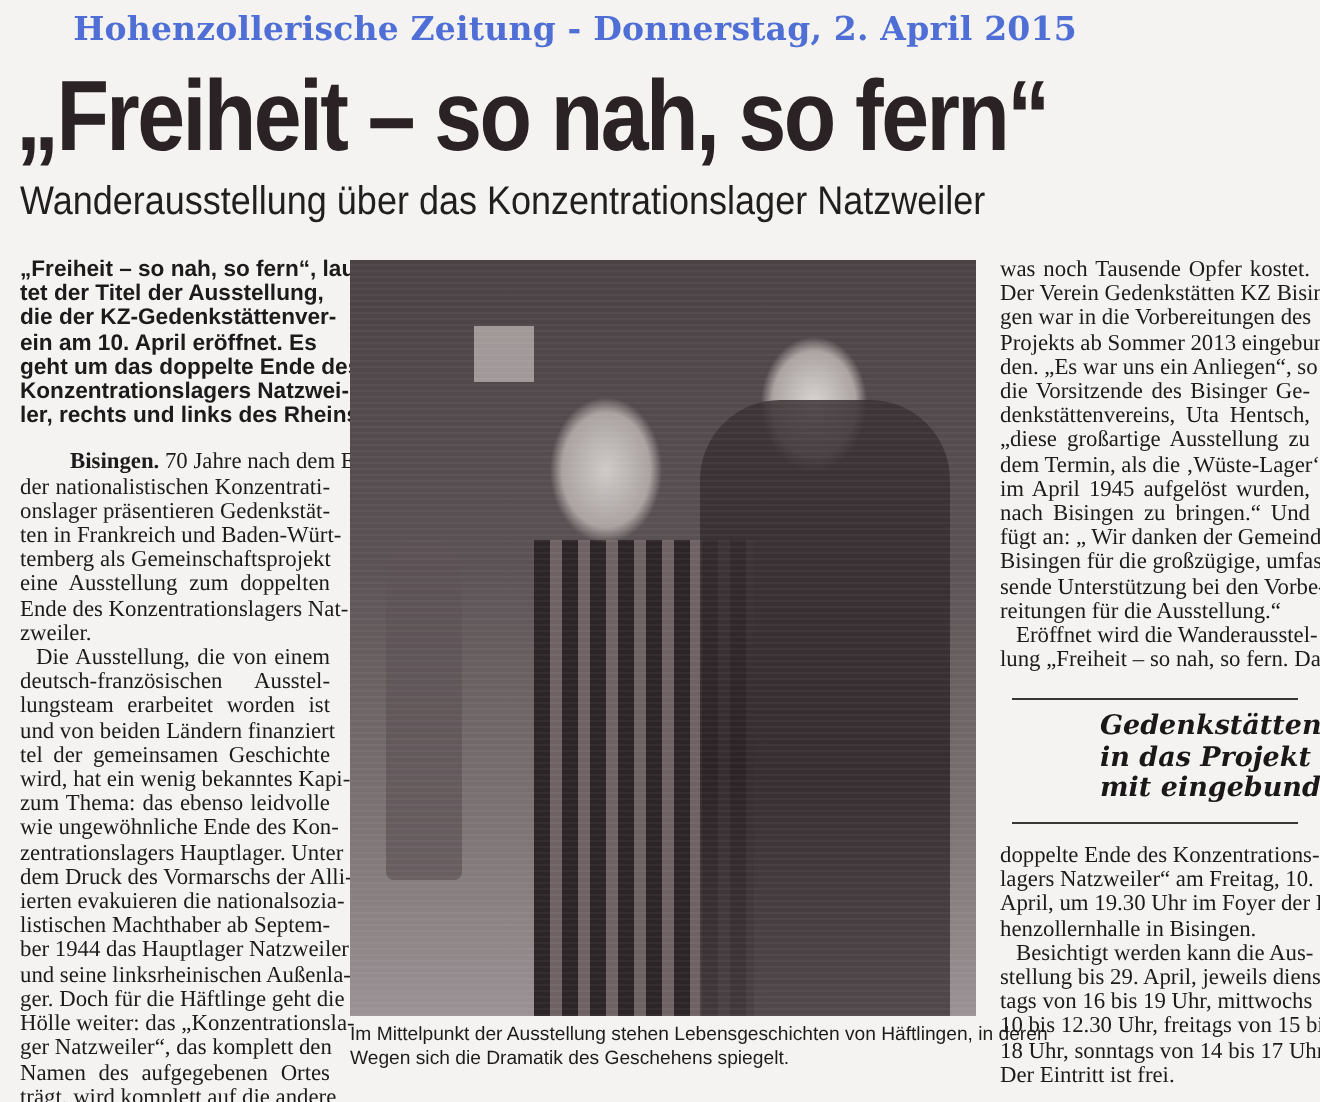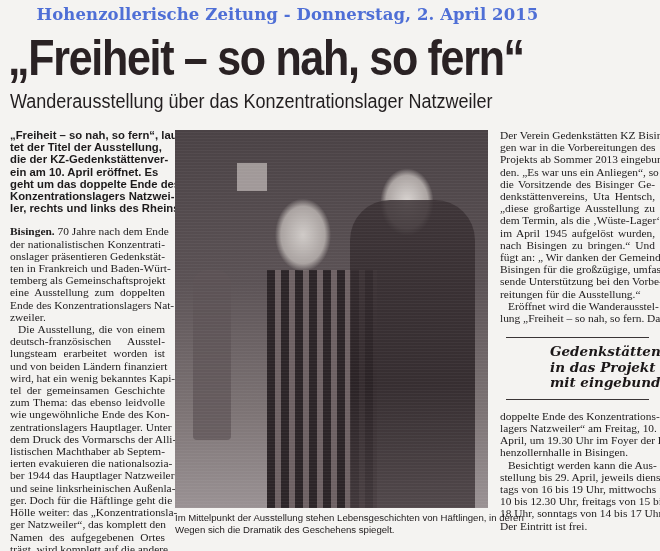--- a/index.html
+++ b/index.html
@@ -52,21 +52,21 @@
       font-weight: bold;
       font-size: 11.3px;
       line-height: 12.2px;
       text-align: left;
       margin-bottom: 11px;
     }
     .lead span { display: block; white-space: nowrap; }
     .line { display: block; white-space: nowrap; text-align: justify; text-align-last: justify; }
     .line.last { text-align-last: left; }
     .indent { padding-left: 8px; }
-    .dateline { font-weight: bold; }
+    .dateline { font-weight: bold; margin-left: 25px; }
     .photo {
       position: absolute; left: 175px; top: 130px; width: 313px; height: 378px;
       background:
         radial-gradient(ellipse 40px 52px at 128px 105px, #cfcac7 0%, #a9a2a0 55%, transparent 70%),
         radial-gradient(ellipse 38px 48px at 232px 72px, #d9d4d1 0%, #aaa3a1 55%, transparent 70%),
         repeating-linear-gradient(90deg, #2c2528 0 8px, #6e6264 8px 14px),
         linear-gradient(180deg, #4a4245 0%, #5b5255 40%, #7d7475 75%, #9a9294 100%);
       background-size: 100% 100%, 100% 100%, 110px 260px, 100% 100%;
       background-position: 0 0, 0 0, 92px 140px, 0 0;
       background-repeat: no-repeat;
@@ -139,28 +139,28 @@
     <span class="line">temberg als Gemeinschaftsprojekt</span>
     <span class="line">eine Ausstellung zum doppelten</span>
     <span class="line">Ende des Konzentrationslagers Nat-</span>
     <span class="line last">zweiler.</span>
   </div>
   <div>
     <span class="line indent">Die Ausstellung, die von einem</span>
     <span class="line">deutsch-französischen Ausstel-</span>
     <span class="line">lungsteam erarbeitet worden ist</span>
     <span class="line">und von beiden Ländern finanziert</span>
+    <span class="line">tel der gemeinsamen Geschichte</span>
     <span class="line">wird, hat ein wenig bekanntes Kapi-</span>
-    <span class="line">tel der gemeinsamen Geschichte</span>
     <span class="line">zum Thema: das ebenso leidvolle</span>
     <span class="line">wie ungewöhnliche Ende des Kon-</span>
     <span class="line">zentrationslagers Hauptlager. Unter</span>
     <span class="line">dem Druck des Vormarschs der Alli-</span>
+    <span class="line">ierten evakuieren die nationalsozia-</span>
     <span class="line">listischen Machthaber ab Septem-</span>
-    <span class="line">ierten evakuieren die nationalsozia-</span>
     <span class="line">ber 1944 das Hauptlager Natzweiler</span>
     <span class="line">und seine linksrheinischen Außenla-</span>
     <span class="line">ger. Doch für die Häftlinge geht die</span>
     <span class="line">Hölle weiter: das „Konzentrationsla-</span>
     <span class="line">ger Natzweiler“, das komplett den</span>
     <span class="line">Namen des aufgegebenen Ortes</span>
     <span class="line">trägt, wird komplett auf die andere</span>
 
   </div>
 </div>
@@ -171,20 +171,21 @@
   <div class="soldier"></div>
   <div class="grain"></div>
 </div>
 <div class="caption">
   <span>Im Mittelpunkt der Ausstellung stehen Lebensgeschichten von Häftlingen, in deren</span>
   <span>Wegen sich die Dramatik des Geschehens spiegelt.</span>
 </div>
 
 <div class="col col-right">
   <div>
+    <span class="line">was noch Tausende Opfer kostet.</span>
     <span class="line">Der Verein Gedenkstätten KZ Bisin-</span>
     <span class="line">gen war in die Vorbereitungen des</span>
     <span class="line">Projekts ab Sommer 2013 eingebun-</span>
     <span class="line">den. „Es war uns ein Anliegen“, so</span>
     <span class="line">die Vorsitzende des Bisinger Ge-</span>
     <span class="line">denkstättenvereins, Uta Hentsch,</span>
     <span class="line">„diese großartige Ausstellung zu</span>
     <span class="line">dem Termin, als die ‚Wüste-Lager‘</span>
     <span class="line">im April 1945 aufgelöst wurden,</span>
     <span class="line">nach Bisingen zu bringen.“ Und</span>

